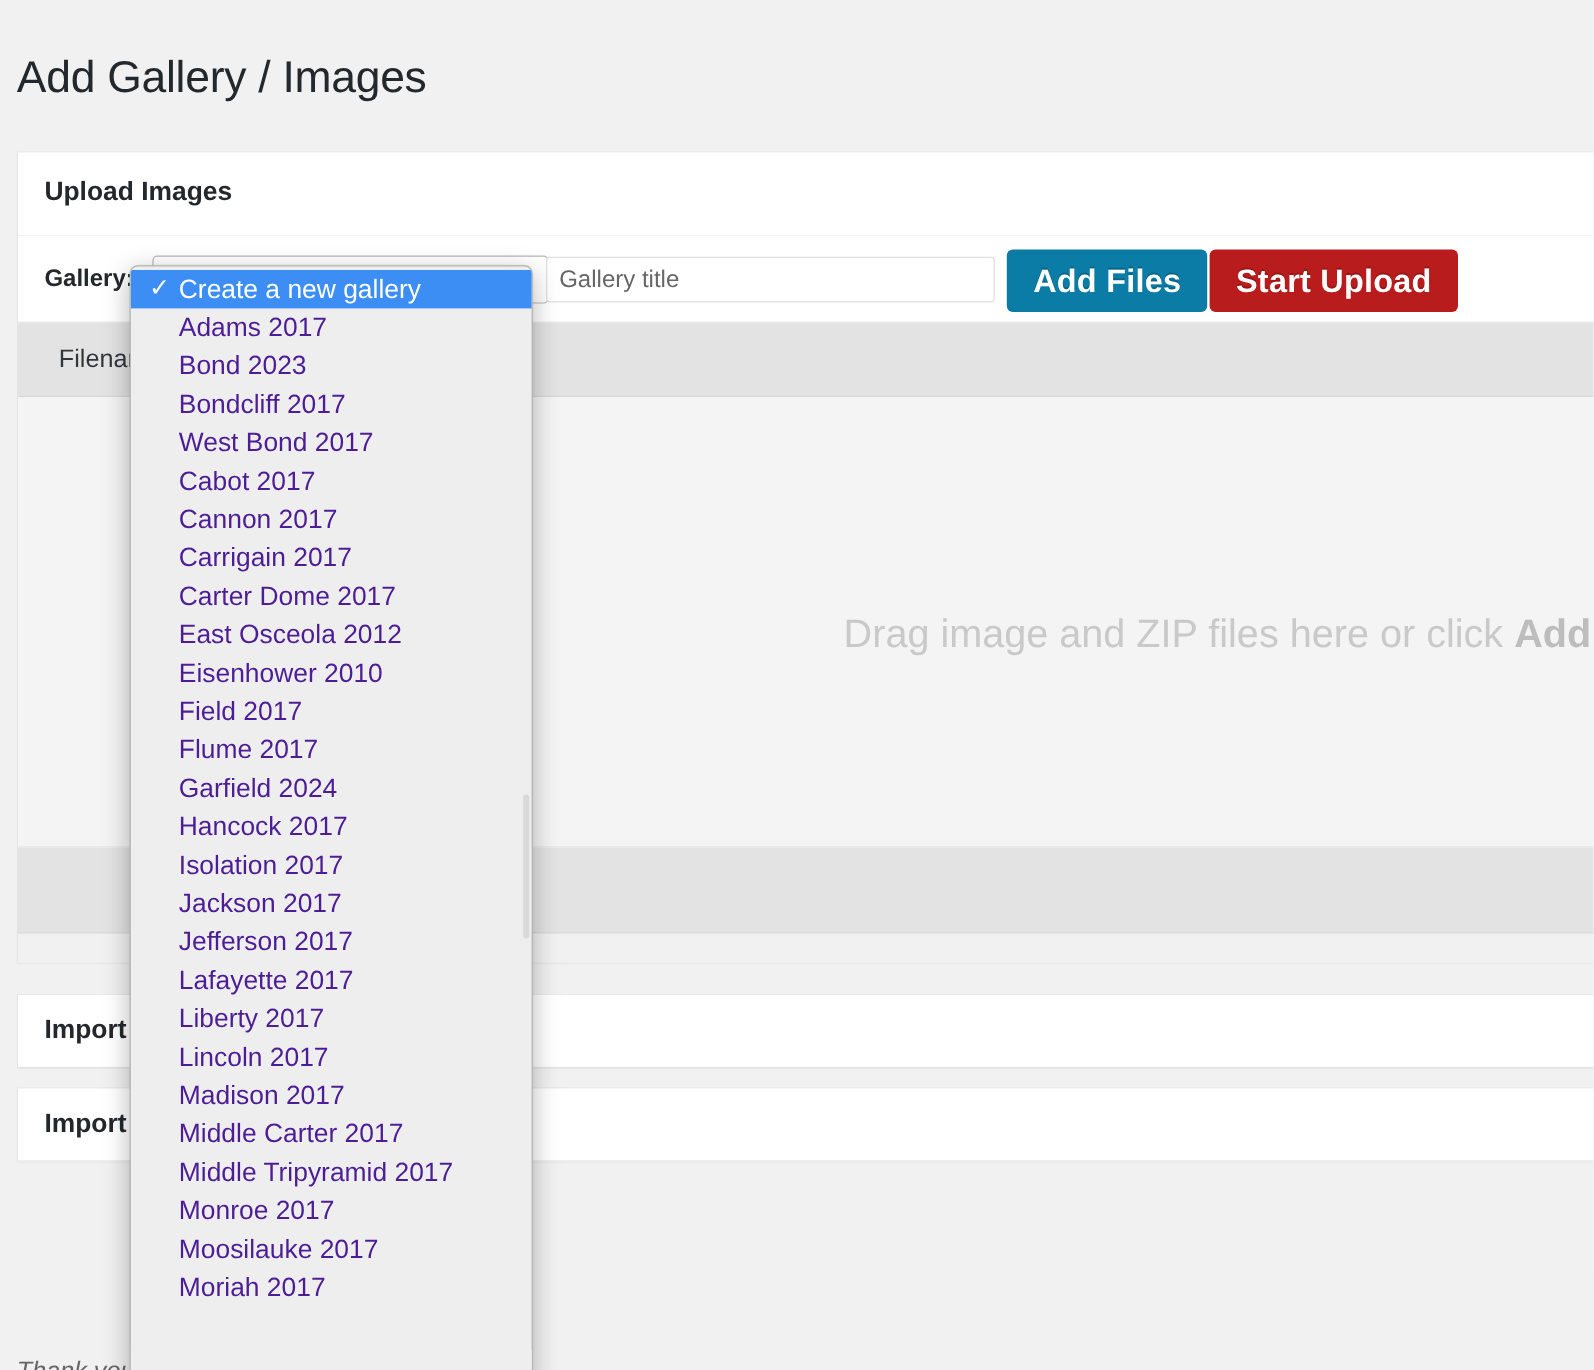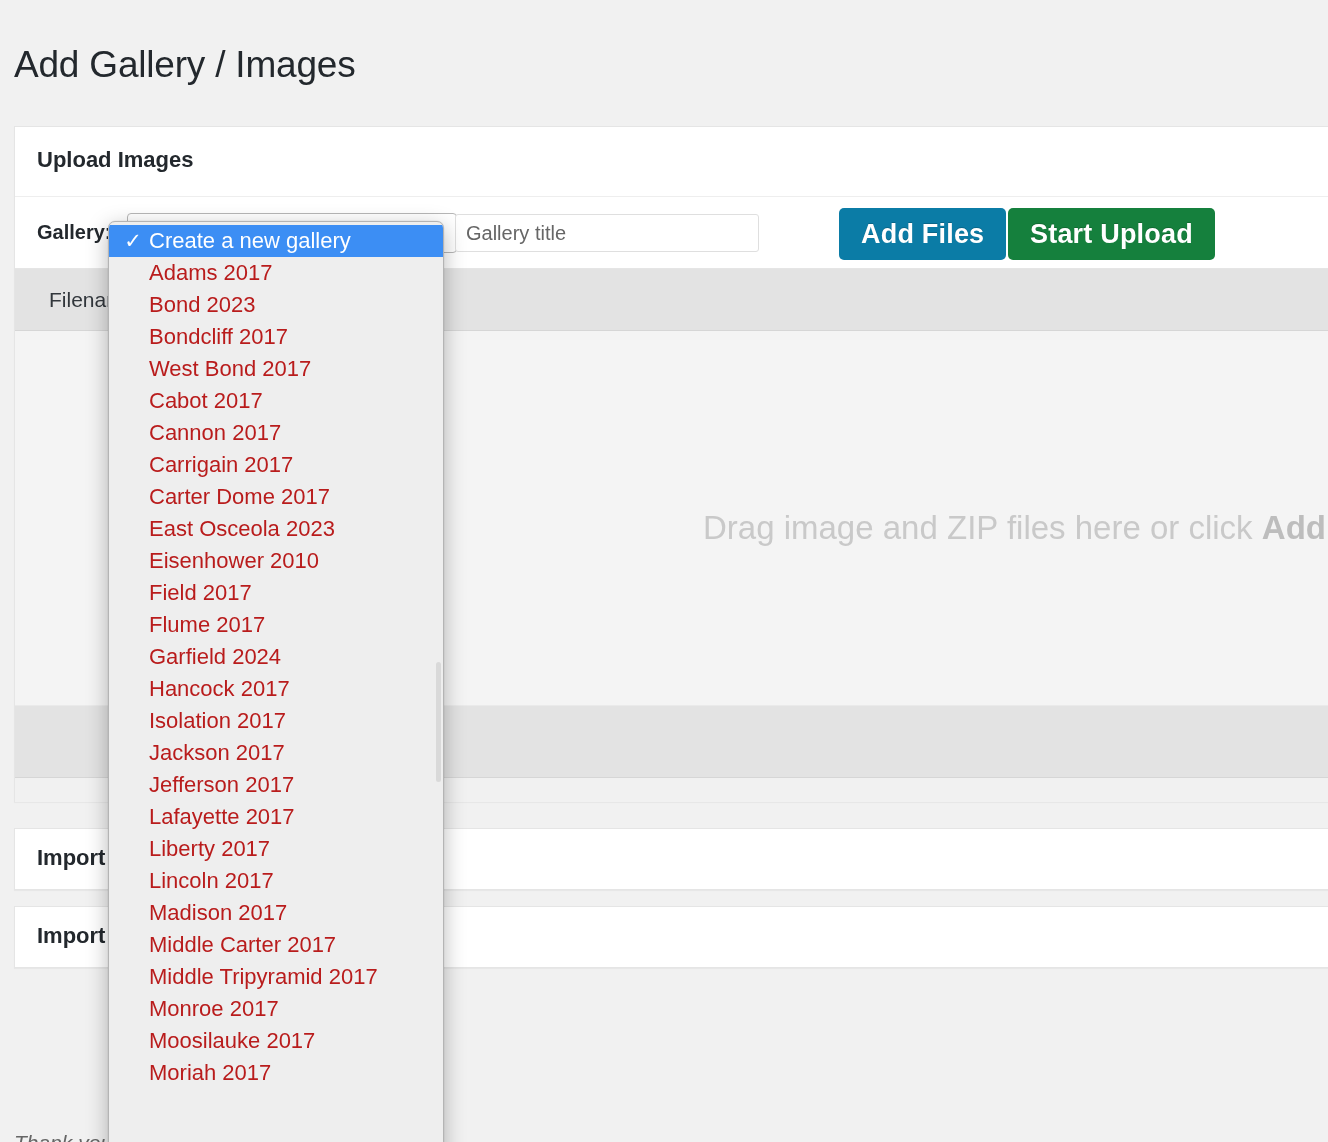--- a/index.html
+++ b/index.html
@@ -70,21 +70,21 @@
     position: absolute;
     left: 112px; top: 16px;
     width: 330px; height: 40px;
     background: #fff;
     border: 1px solid #b7b7b7;
     border-radius: 4px;
   }
   #gallery-title-input {
     position: absolute;
     left: 440px; top: 17px;
-    width: 304px; height: 38px;
+    width: 374px; height: 38px;
     border: 1px solid #dfdfdf;
     border-radius: 3px;
     background: #fff;
     font-family: "Liberation Sans", sans-serif;
     font-size: 20px;
     color: #555;
     padding: 0 10px;
     outline: none;
   }
   #gallery-title-input::placeholder { color: #666; opacity: 1; }
@@ -188,21 +188,21 @@
     width: 336px;
     height: 920px;
     overflow: hidden;
   }
   .dd-item {
     position: relative;
     height: 32px;
     line-height: 32px;
     padding-left: 40px;
     font-size: 22px;
-    color: #b91c1c;
+    color: #4c1d95;
     white-space: nowrap;
     font-family: "Liberation Sans", sans-serif;
   }
   .dd-item.selected {
     background: #3c8ef4;
     color: #ffffff;
   }
   .dd-item .check {
     position: absolute;
     left: 14px; top: 0;
@@ -250,21 +250,21 @@
 
     <div id="gallery-row">
       <div id="gallery-label">Gallery:</div>
 
       <div class="select-shell"></div>
 
       <input id="gallery-title-input" type="text" placeholder="Gallery title" style="">
 
       <button class="btn" id="add-files-btn" style="background: rgb(11, 124, 166);">Add Files</button>
 
-      <button class="btn" id="start-upload-btn" style="background: #15803d;">Start Upload</button>
+      <button class="btn" id="start-upload-btn" style="background: #b91c1c;">Start Upload</button>
     </div>
 
     <div id="upload-table-head">
       <div class="th">Filename</div>
     </div>
 
     <div id="dropzone">
       <div id="dropzone-text"><span>Drag image and ZIP files here or click </span><b>Add Files</b></div>
     </div>
 
@@ -286,21 +286,21 @@
     <div id="dropdown-list">
         <div class="dd-item selected" style="background: rgb(60, 142, 244);"><span class="check">✓</span><span>Create a new gallery</span></div>
         <div class="dd-item"><span>Adams 2017</span></div>
         <div class="dd-item"><span>Bond 2023</span></div>
         <div class="dd-item"><span>Bondcliff 2017</span></div>
         <div class="dd-item"><span>West Bond 2017</span></div>
         <div class="dd-item"><span>Cabot 2017</span></div>
         <div class="dd-item"><span>Cannon 2017</span></div>
         <div class="dd-item"><span>Carrigain 2017</span></div>
         <div class="dd-item"><span>Carter Dome 2017</span></div>
-        <div class="dd-item"><span>East Osceola 2023</span></div>
+        <div class="dd-item"><span>East Osceola 2012</span></div>
         <div class="dd-item"><span>Eisenhower 2010</span></div>
         <div class="dd-item"><span>Field 2017</span></div>
         <div class="dd-item"><span>Flume 2017</span></div>
         <div class="dd-item"><span>Garfield 2024</span></div>
         <div class="dd-item"><span>Hancock 2017</span></div>
         <div class="dd-item"><span>Isolation 2017</span></div>
         <div class="dd-item"><span>Jackson 2017</span></div>
         <div class="dd-item"><span>Jefferson 2017</span></div>
         <div class="dd-item"><span>Lafayette 2017</span></div>
         <div class="dd-item"><span>Liberty 2017</span></div>

